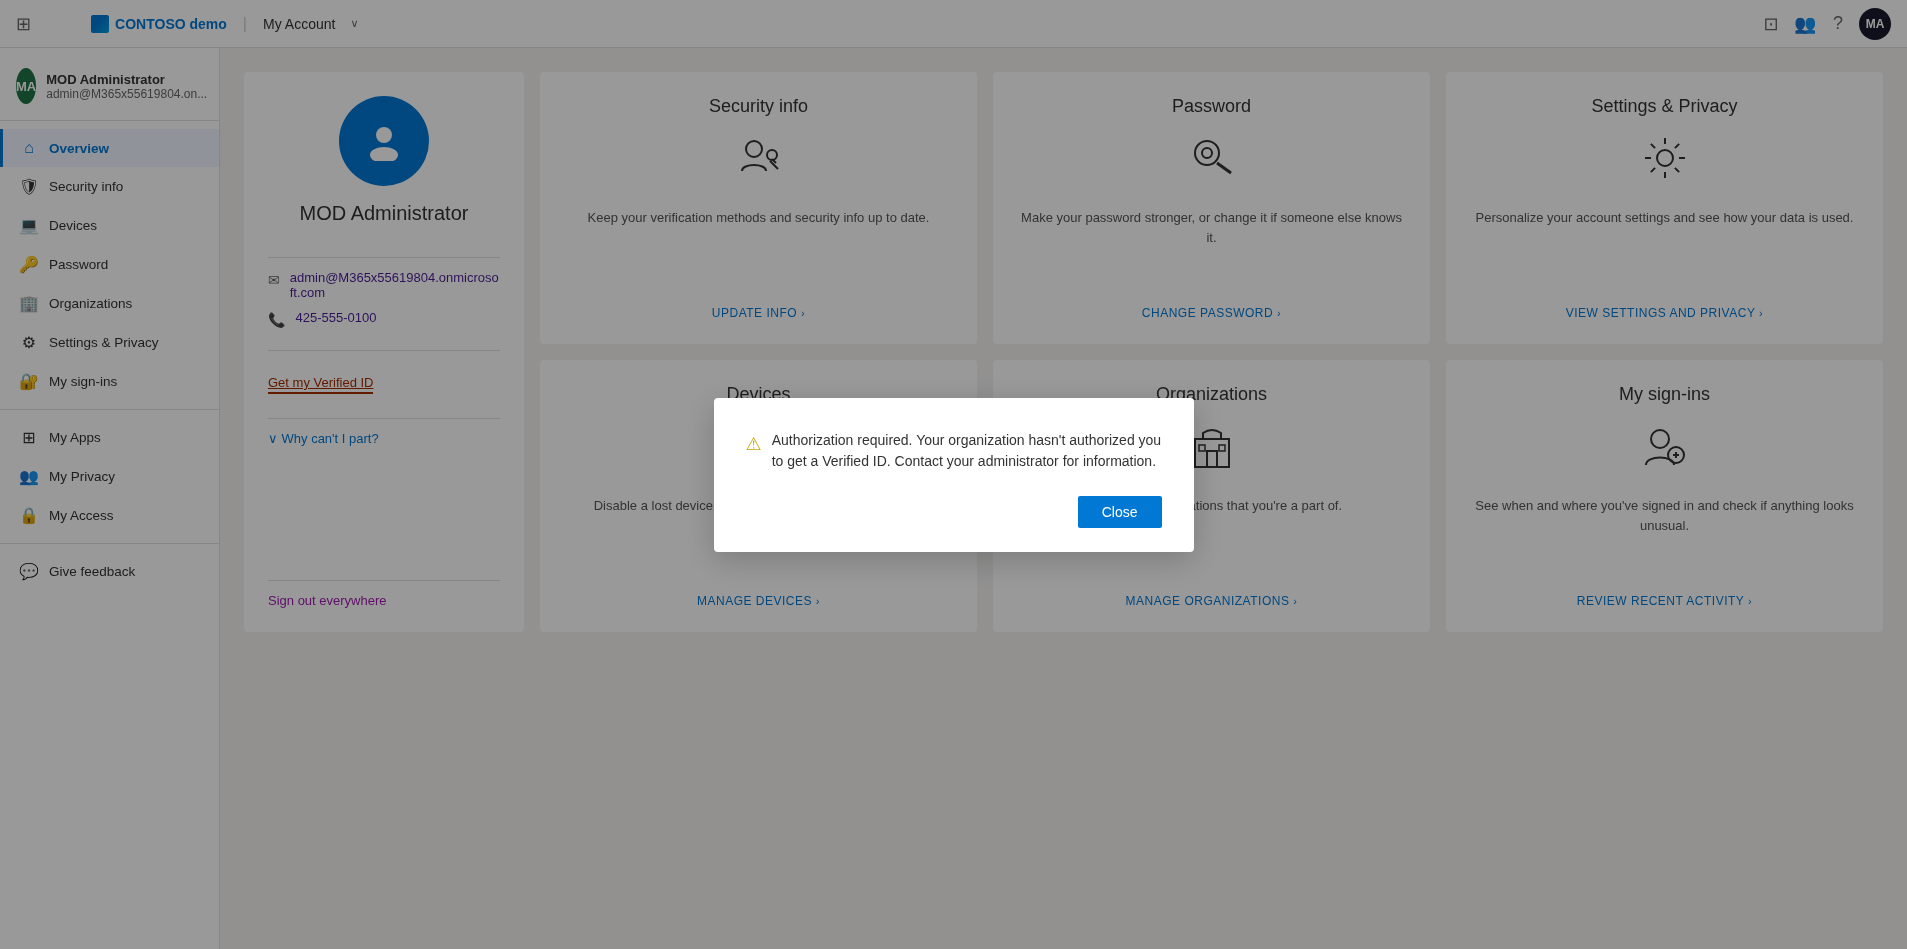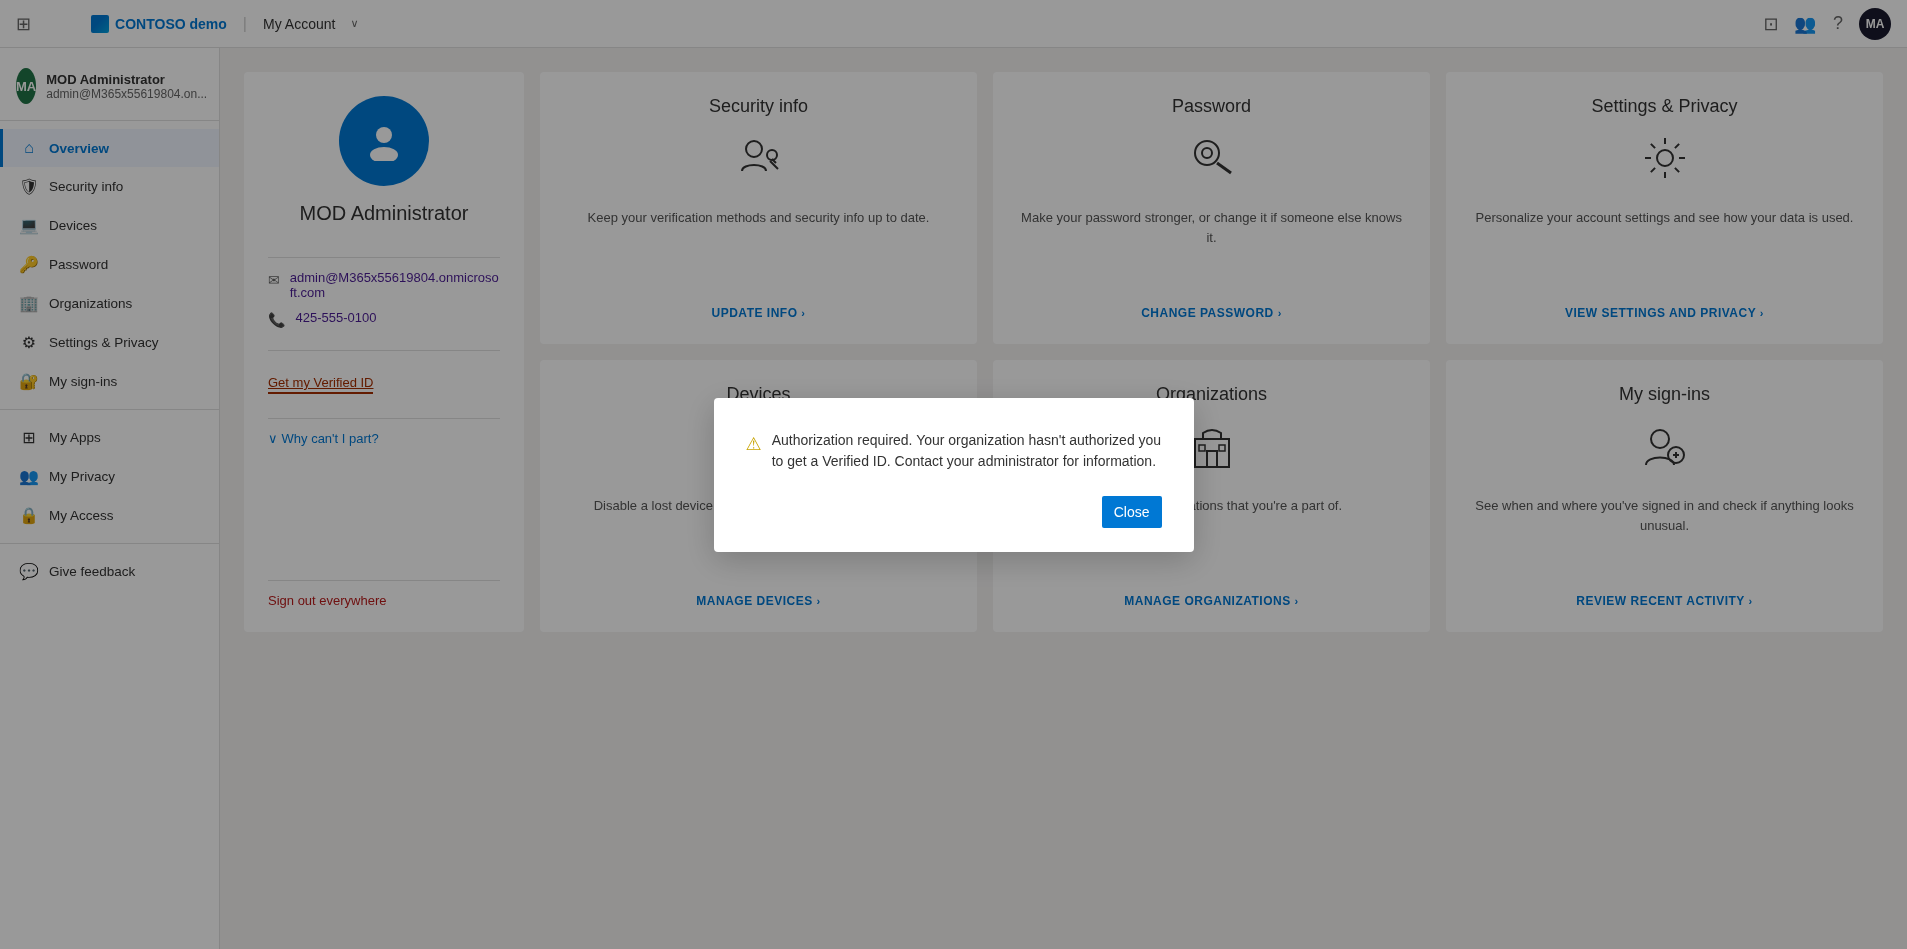--- a/index.html
+++ b/index.html
@@ -202,21 +202,21 @@
       align-items: center;
       gap: 4px;
       font-size: 13px;
       color: #0078d4;
       cursor: pointer;
       margin-bottom: 16px;
     }
 
     .sign-out-link {
       font-size: 13px;
-      color: #b91c1c;
+      color: #a21caf;
       cursor: pointer;
       margin-top: auto;
     }
 
     
     .info-card {
       background: #fff;
       border-radius: 4px;
       padding: 24px;
       display: flex;
@@ -237,21 +237,21 @@
       margin-bottom: 16px;
     }
     .info-card-desc {
       font-size: 13px;
       color: #555;
       line-height: 1.5;
       flex: 1;
     }
     .info-card-link {
       font-size: 12px;
-      font-weight: 700;
+      font-weight: 400;
       color: #0078d4;
       text-transform: uppercase;
       letter-spacing: 0.5px;
       cursor: pointer;
       margin-top: 12px;
       text-decoration: none;
     }
     .link-arrow { font-size: 11px; }
 
     
@@ -286,21 +286,21 @@
     }
     .dialog-warning-icon { color: #c8a400; font-size: 18px; margin-top: 1px; flex-shrink: 0; }
     .dialog-actions {
       display: flex;
       justify-content: flex-end;
     }
     .btn-close {
       background: #0078d4;
       color: #fff;
       border: none;
-      padding: 8px 12px;
+      padding: 8px 24px;
       font-size: 14px;
       cursor: pointer;
       border-radius: 2px;
     }
   </style>
 </head>
 <body>
 
 <div class="topbar">
   <div class="topbar-left">

